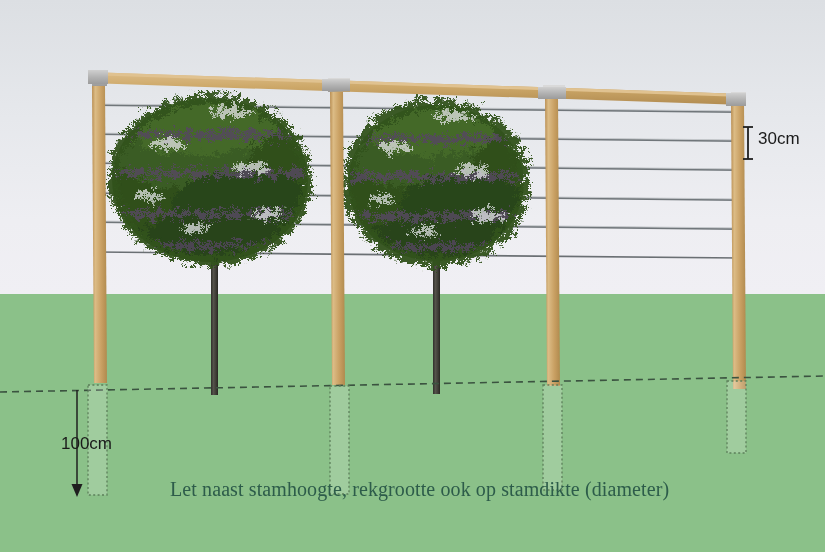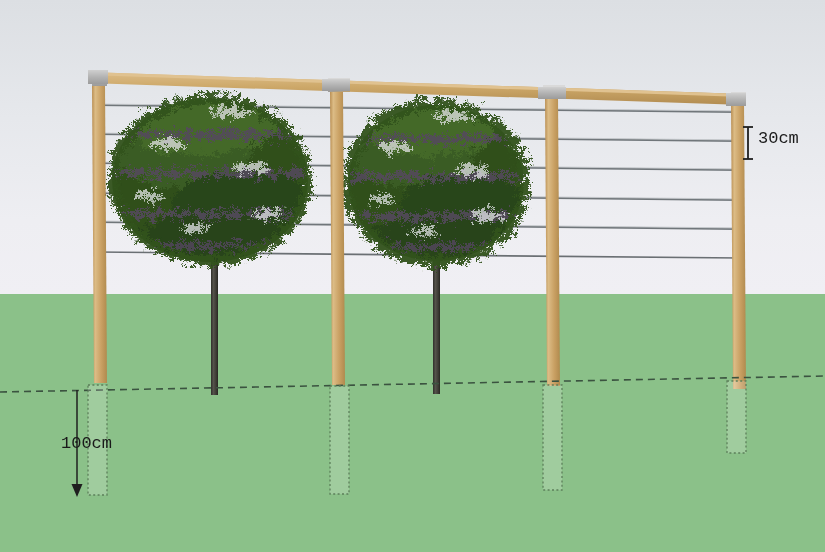--- a/index.html
+++ b/index.html
@@ -34,21 +34,21 @@
   .scene {
     position: absolute;
     left: 0; top: 0;
     width: 825px; height: 552px;
   }
 
   
   .lbl {
     position: absolute;
     color: #1a1a1a;
-    font-family: Liberation Mono, monospace;
+    font-family: Liberation Sans, sans-serif;
     white-space: nowrap;
   }
   .lbl-30 {
     left: 758px;
     top: 129px;
     font-size: 17px;
   }
   .lbl-100 {
     left: 22px;
     top: 434px;
@@ -284,14 +284,15 @@
     <g>
       <line x1="77" y1="390" x2="77" y2="487" stroke="#1f1f1f" stroke-width="1.5"></line>
       <polygon points="77,497 71.5,484 82.5,484" fill="#1f1f1f"></polygon>
     </g>
   </svg>
 
   <div class="lbl lbl-30">30cm</div>
 
   <div class="lbl lbl-100">100cm</div>
 
+  <div class="caption">Let naast stamhoogte, rekgrootte ook op stamdikte (diameter)</div>
 
 </div>
 
 </body></html>

